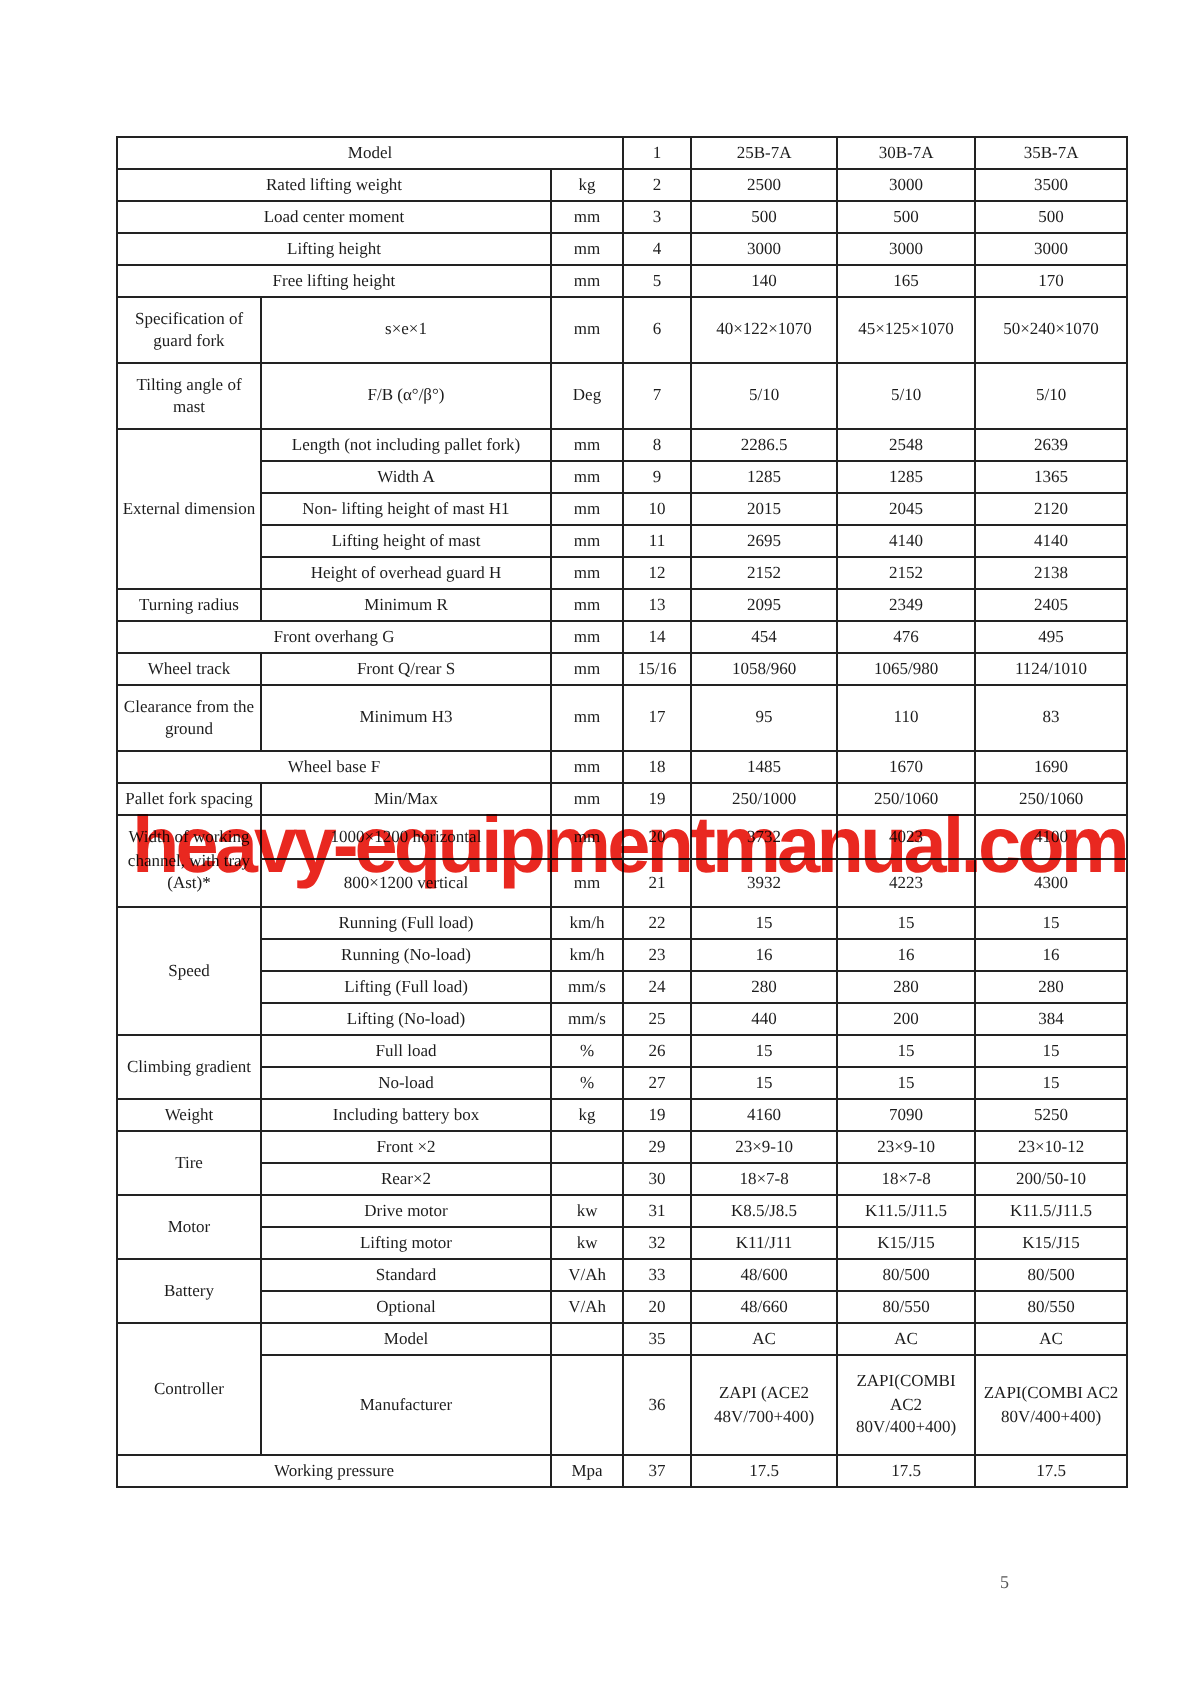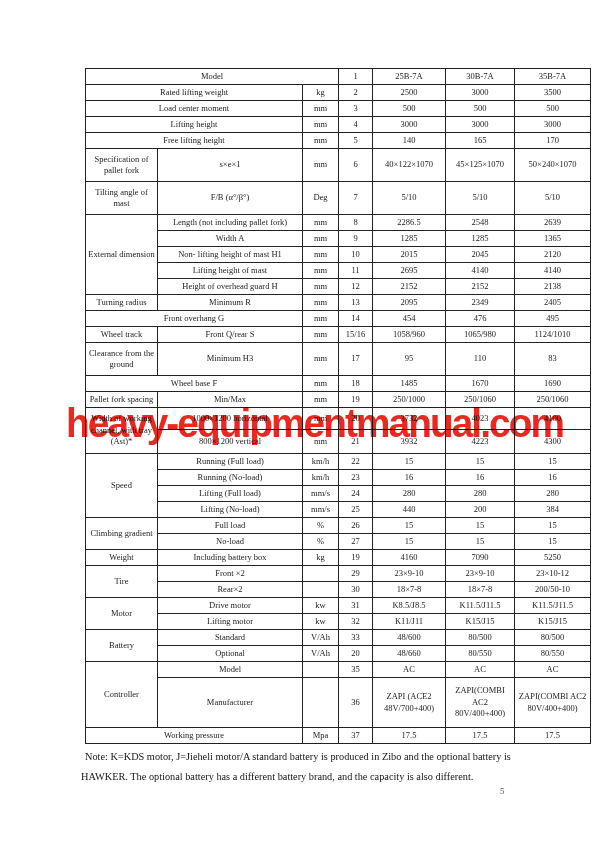--- a/index.html
+++ b/index.html
@@ -21,21 +21,21 @@
     line-height:1.35;
   }
   table.spec td{
     border:1px solid #222222;
     text-align:center;
     vertical-align:middle;
     padding:0 2px;
     overflow:hidden;
     word-wrap:break-word;
   }
-  table.spec{border:1.5px solid #111;margin-left:27px;}
+  table.spec{border:1.5px solid #111;}
   table.spec tr{height:16px;}
   .note{
     position:absolute;
     left:63px;top:747px;
     width:470px;
     font-size:10.3px;
     line-height:1.9;
     color:#151515;
   }
   .note .l1{margin-left:22px;}
@@ -113,21 +113,21 @@
           </tr>
           <tr>
             <td colspan="2">Free lifting height</td>
             <td>mm</td>
             <td>5</td>
             <td>140</td>
             <td>165</td>
             <td>170</td>
           </tr>
           <tr style="height: 33px;">
-            <td>Specification of pallet fork</td>
+            <td>Specification of guard fork</td>
             <td>s×e×1</td>
             <td>mm</td>
             <td>6</td>
             <td>40×122×1070</td>
             <td>45×125×1070</td>
             <td>50×240×1070</td>
           </tr>
           <tr style="height: 33px;">
             <td>Tilting angle of mast</td>
             <td>F/B (α°/β°)</td>
@@ -381,20 +381,16 @@
             <td>17.5</td>
             <td>17.5</td>
             <td>17.5</td>
           </tr>
         </tbody>
     </table>
   </div>
 
   <div class="watermark" style="color: rgb(232, 23, 15);">heavy-equipmentmanual.com</div>
 
-  <div class="note">
-    <div class="l1">Note: K=KDS motor, J=Jieheli motor/A standard battery is produced in Zibo and the optional battery is</div>
-    <div class="l2">HAWKER. The optional battery has a different battery brand, and the capacity is also different.</div>
-  </div>
 
   <div class="page-number">5</div>
 
 </div>
 
 </body></html>

